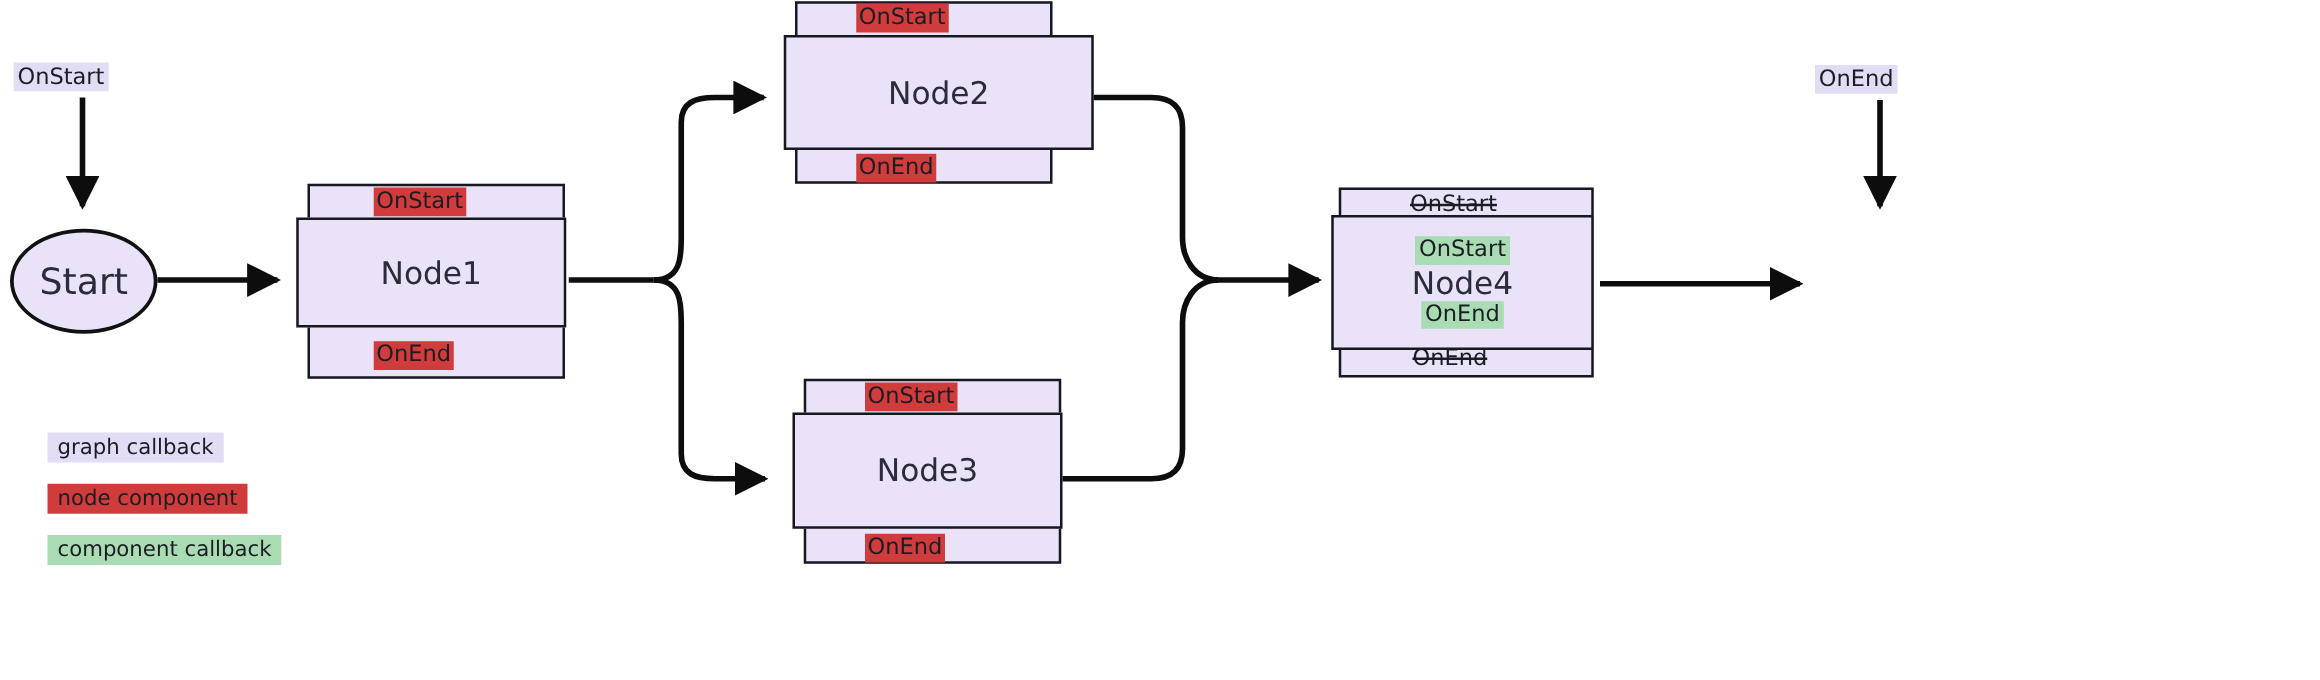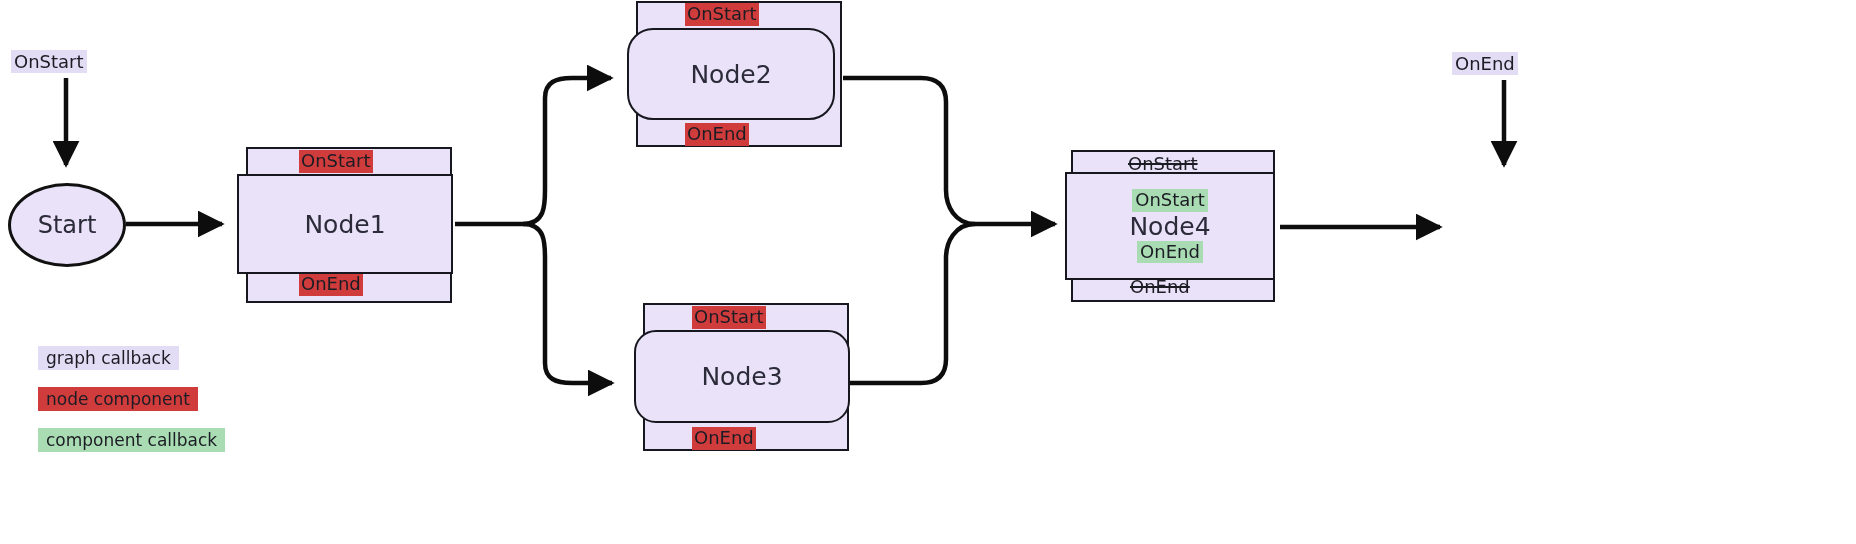--- a/index.html
+++ b/index.html
@@ -28,21 +28,21 @@
 
   
   .terminal {
     position: absolute;
     background: #e9e2f8;
     border: 3px solid #111111;
     border-radius: 50%;
     display: flex;
     align-items: center;
     justify-content: center;
-    font-size: 24px;
+    font-size: 29px;
     color: #2b2b3a;
     box-sizing: border-box;
   }
 
   
   .node-group {
     position: absolute;
   }
   .outer-box {
     position: absolute;
@@ -159,45 +159,45 @@
   </div>
 
 
   <div class="node-group" style="left:246px; top:147px; width:206px; height:156px;">
     <div class="outer-box"></div>
 
     <div class="cb cb-node" style="left:53px; top:3px;">OnStart</div>
 
     <div class="cb cb-node" style="left:53px; top:126px;">OnEnd</div>
 
-    <div class="inner-box" style="left:-9px; top:27px; width:216px; height:100px;">
+    <div class="inner-box" style="left:-9px; top:27px; width:216px; height:88px;">
       <span class="node-title">Node1</span>
     </div>
   </div>
 
   <div class="node-group" style="left:636px; top:1px; width:206px; height:146px;">
     <div class="outer-box"></div>
 
     <div class="cb cb-node" style="left:49px; top:2px;">OnStart</div>
 
     <div class="cb cb-node" style="left:49px; top:122px;">OnEnd</div>
 
-    <div class="inner-box" style="left:-9px; top:27px; width:208px; height:92px;border-radius:26px;">
+    <div class="inner-box" style="left:-9px; top:27px; width:248px; height:92px;">
       <span class="node-title">Node2</span>
     </div>
   </div>
 
   <div class="node-group" style="left:643px; top:303px; width:206px; height:148px;">
     <div class="outer-box"></div>
 
     <div class="cb cb-node" style="left:49px; top:3px;">OnStart</div>
 
     <div class="cb cb-node" style="left:49px; top:124px;">OnEnd</div>
 
-    <div class="inner-box" style="left:-9px; top:27px; width:216px; height:93px;border-radius:22px;">
+    <div class="inner-box" style="left:-9px; top:27px; width:216px; height:93px;">
       <span class="node-title">Node3</span>
     </div>
   </div>
 
   <div class="node-group" style="left:1071px; top:150px; width:204px; height:152px;">
     <div class="outer-box"></div>
 
     <div class="cb struck" style="left:55px; top:3px;">OnStart</div>
 
     <div class="cb struck" style="left:57px; top:126px;">OnEnd</div>

